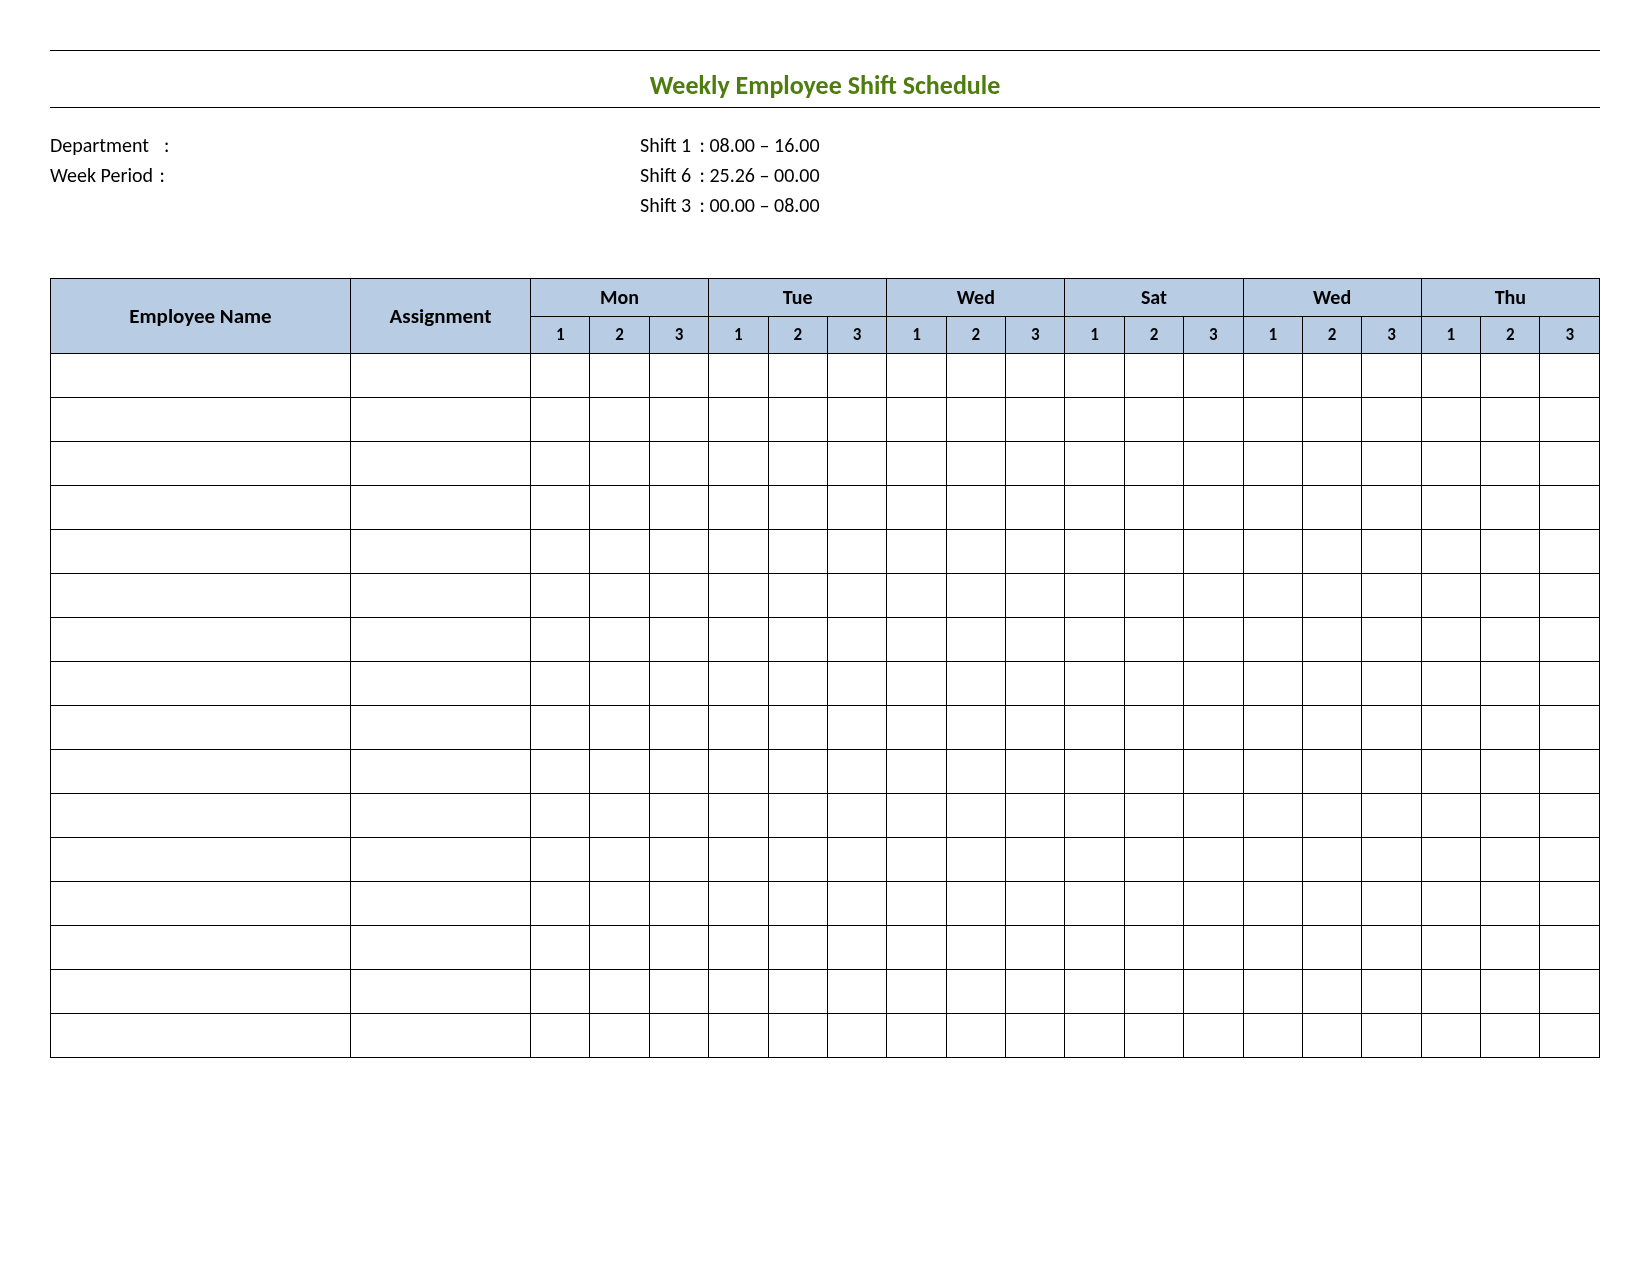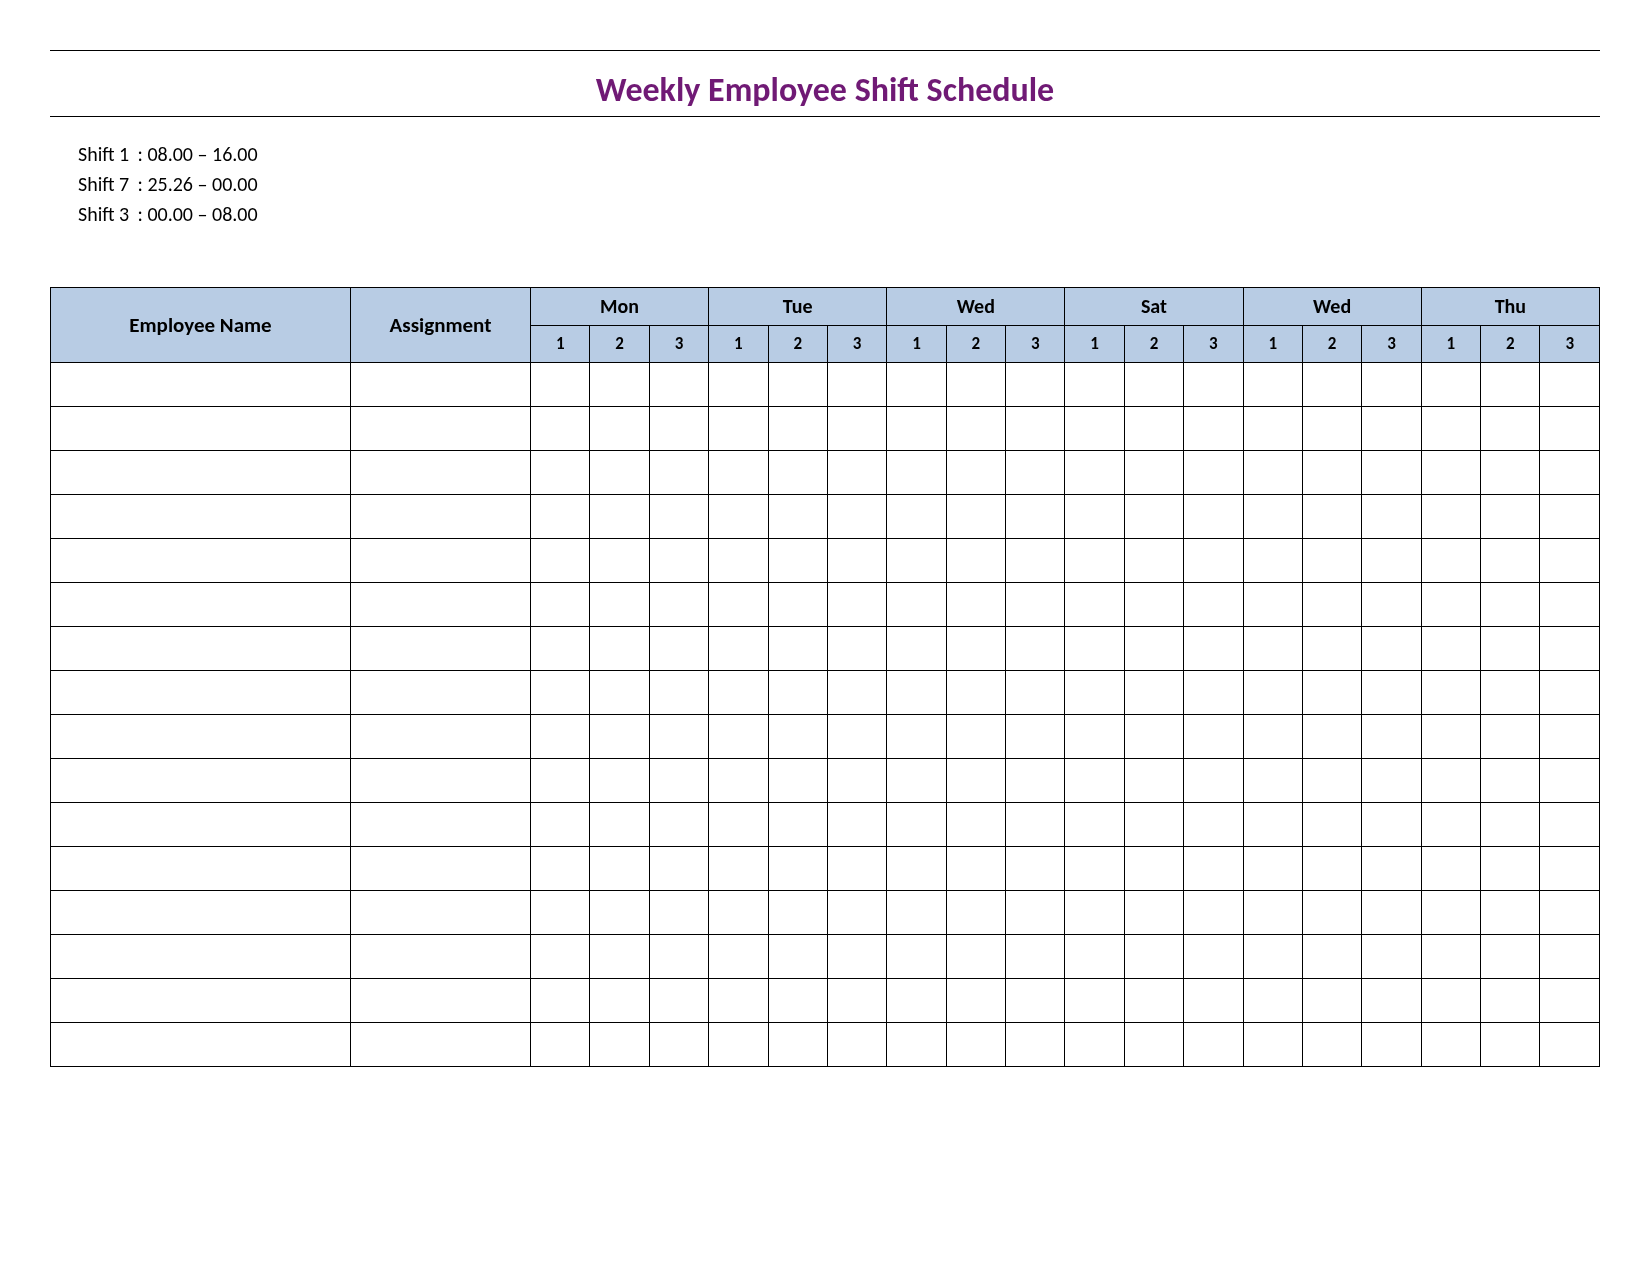--- a/index.html
+++ b/index.html
@@ -16,44 +16,43 @@
     }
     .page {
       width: 100%;
     }
     .title-rule-top {
       border-top: 1.5px solid #000;
       margin-bottom: 12px;
     }
     .title {
       text-align: center;
-      font-size: 34px;
+      font-size: 26px;
       font-weight: bold;
-      color: #701a75;
+      color: #4d7c0f;
       padding: 6px 0;
     }
     .title-rule-bottom {
       border-bottom: 1.5px solid #000;
       margin-bottom: 25px;
     }
     .meta-section {
       display: flex;
       margin-bottom: 55px;
       font-size: 20px;
       color: #000;
     }
     .meta-left {
       width: 590px;
     }
     .meta-left div {
       margin-bottom: 6px;
     }
     .meta-right div {
       margin-bottom: 6px;
-      margin-left: 28px;
     }
     .meta-label {
       display: inline-block;
       min-width: 105px;
     }
     .shift-label {
       display: inline-block;
       min-width: 55px;
     }
     table.schedule {
@@ -96,23 +95,35 @@
   </style>
 </head>
 <body>
 
 <div class="page">
   <div class="title-rule-top"></div>
   <div class="title">Weekly Employee Shift Schedule</div>
   <div class="title-rule-bottom"></div>
 
   <div class="meta-section">
+    <div class="meta-left">
+      <div>
+        <span class="meta-label">Department</span>
+        <span>&nbsp;:&nbsp;</span>
+        <span></span>
+      </div>
+      <div>
+        <span class="meta-label">Week  Period</span>
+        <span>:&nbsp;</span>
+        <span></span>
+      </div>
+    </div>
     <div class="meta-right" id="shift-legend">
         <div><span class="shift-label">Shift 1</span><span> : </span><span>08.00  – 16.00</span></div>
-        <div><span class="shift-label">Shift 7</span><span> : </span><span>25.26  – 00.00</span></div>
+        <div><span class="shift-label">Shift 6</span><span> : </span><span>25.26  – 00.00</span></div>
         <div><span class="shift-label">Shift 3</span><span> : </span><span>00.00  – 08.00</span></div>
       </div>
   </div>
 
   <table class="schedule">
     <thead id="schedule-thead">
         <tr>
           <th class="emp-col" rowspan="2">Employee Name</th>
           <th class="assign-col" rowspan="2">Assignment</th>
           <th class="day-col" colspan="3">Mon</th>

